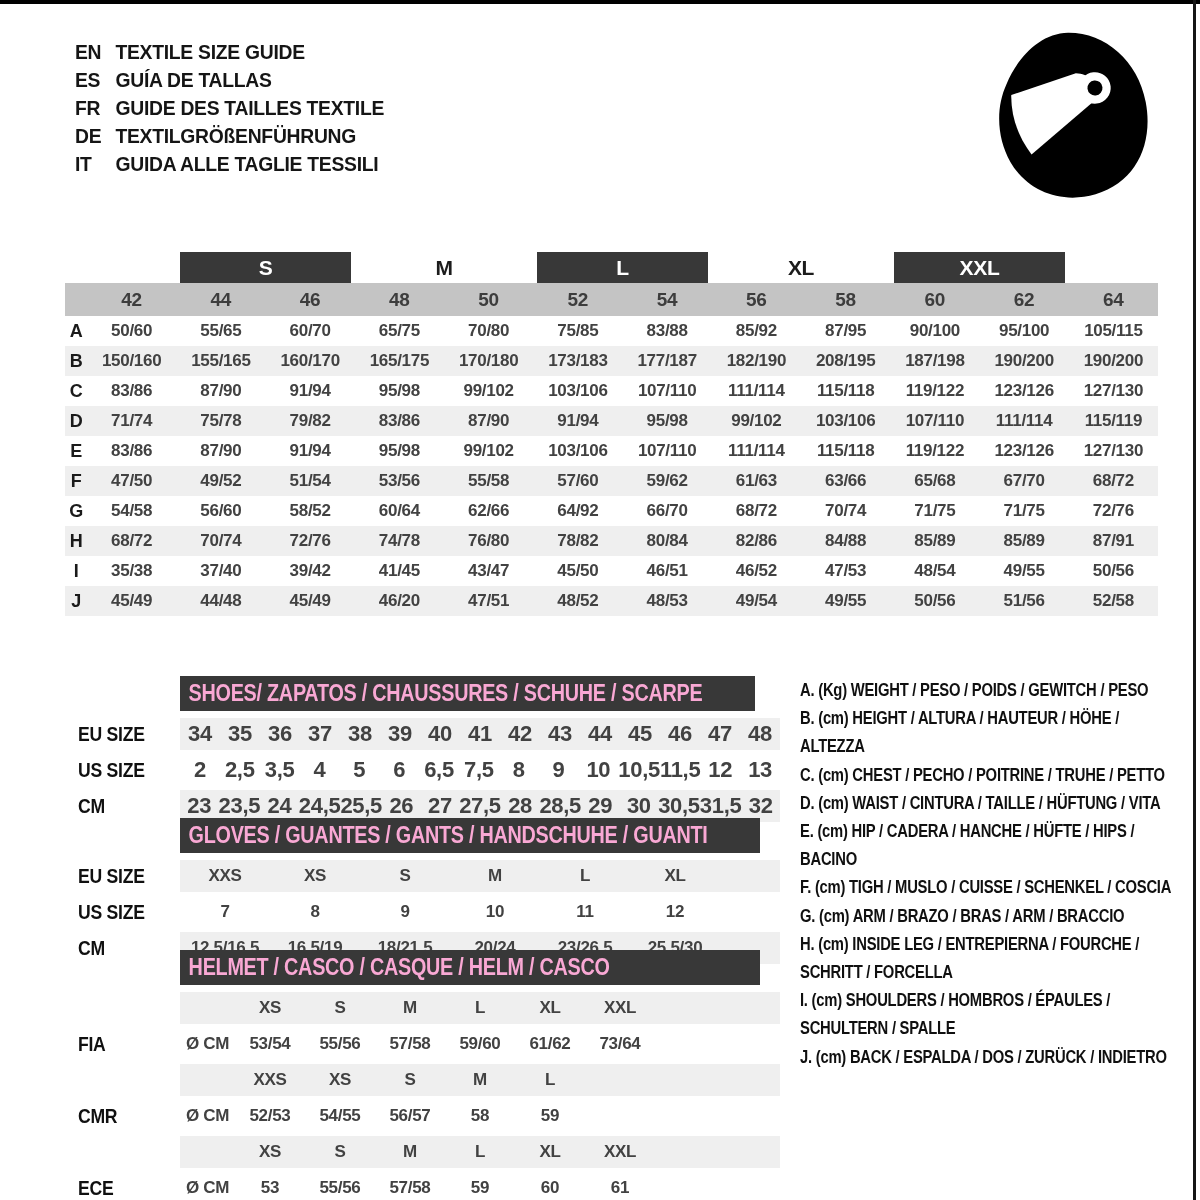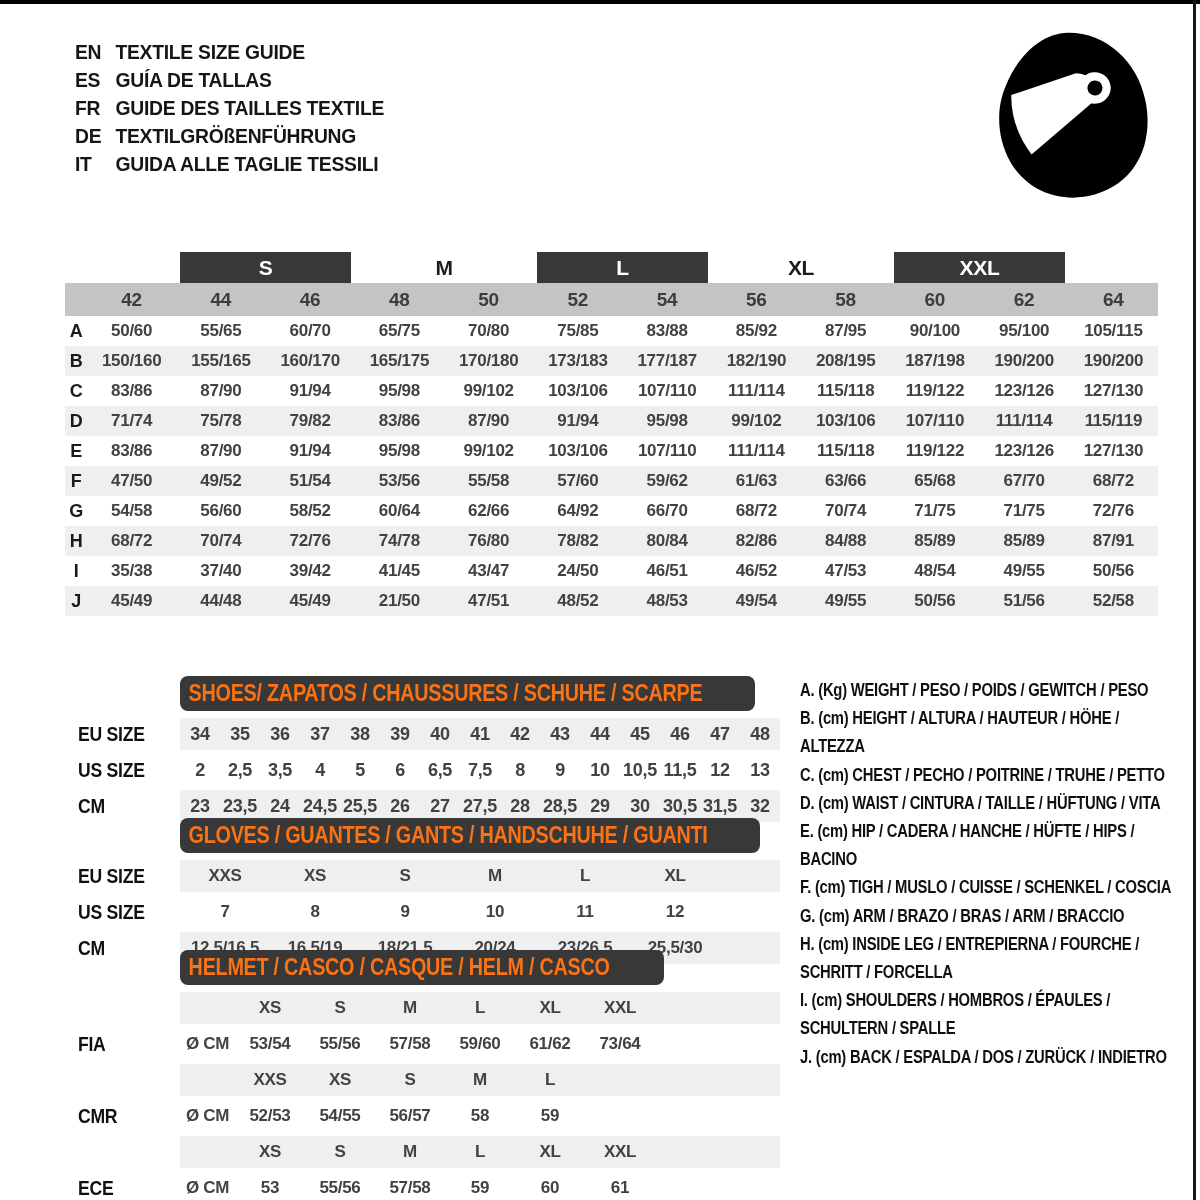--- a/index.html
+++ b/index.html
@@ -31,32 +31,32 @@
   .size-bar.plain { background:transparent; color:#1c1c1c; }
   .mt-row { height:30px; }
   .mt-numbers { height:33px; background:#c4c4c4; }
   .mt-row.shaded { background:#efefef; }
   .mt-label { font-size:18px; color:#1a1a1a; text-align:center; }
   .mt-cell { font-size:17px; color:#424242; text-align:center; white-space:nowrap; }
   .mt-numbers .mt-cell { font-size:19px; color:#3d3d3d; }
 
   
   .band-table { left:78px; width:702px; }
-  .bt-header { margin-left:102px; height:35px; background:#383838; color:#f97316;
-    display:flex; align-items:center;border-radius:8px; }
+  .bt-header { margin-left:102px; height:35px; background:#383838; color:#f9a8d4;
+    display:flex; align-items:center; }
   .bt-header span { font-size:23px; padding-left:10px; transform:scaleX(0.86);
     transform-origin:left center; white-space:nowrap; }
   .bt-row { display:flex; height:32px; align-items:center; margin-top:4px; }
   .bt-rowlabel { width:102px; font-size:20px; color:#101010; transform:scaleX(0.88);
     transform-origin:left center; white-space:nowrap; }
   .bt-band { width:600px; height:32px; display:grid; align-items:center; }
   .bt-band.gray { background:#efefef; }
   .bt-cell { text-align:center; font-size:17px; color:#424242; white-space:nowrap; }
   .shoes-band { grid-template-columns:repeat(15, 1fr); }
-  .shoes-band .bt-cell { font-size:18px; }
+  .shoes-band .bt-cell { font-size:22px; }
   .gloves-band { grid-template-columns:repeat(6, 90px) 1fr; }
   .helmet-band { grid-template-columns:55px repeat(6, 70px) 1fr; }
   .gap3 { height:3px; }
 
   
   #legend { left:800px; top:676px; width:470px; transform:scaleX(0.8);
     transform-origin:left top; }
   .legend-line { font-size:18.5px; line-height:28.2px; color:#101010; }
 </style>
 </head>
@@ -240,34 +240,34 @@
       <div class="mt-cell">85/89</div>
       <div class="mt-cell">87/91</div>
     </div>
     <div class="mt-grid mt-row">
       <div class="mt-label">I</div>
       <div class="mt-cell">35/38</div>
       <div class="mt-cell">37/40</div>
       <div class="mt-cell">39/42</div>
       <div class="mt-cell">41/45</div>
       <div class="mt-cell">43/47</div>
-      <div class="mt-cell">24/50</div>
+      <div class="mt-cell">45/50</div>
       <div class="mt-cell">46/51</div>
       <div class="mt-cell">46/52</div>
       <div class="mt-cell">47/53</div>
       <div class="mt-cell">48/54</div>
       <div class="mt-cell">49/55</div>
       <div class="mt-cell">50/56</div>
     </div>
     <div class="mt-grid mt-row shaded">
       <div class="mt-label">J</div>
       <div class="mt-cell">45/49</div>
       <div class="mt-cell">44/48</div>
       <div class="mt-cell">45/49</div>
-      <div class="mt-cell">21/50</div>
+      <div class="mt-cell">46/20</div>
       <div class="mt-cell">47/51</div>
       <div class="mt-cell">48/52</div>
       <div class="mt-cell">48/53</div>
       <div class="mt-cell">49/54</div>
       <div class="mt-cell">49/55</div>
       <div class="mt-cell">50/56</div>
       <div class="mt-cell">51/56</div>
       <div class="mt-cell">52/58</div>
     </div>
   </div>
@@ -377,21 +377,21 @@
           <div class="bt-cell">18/21,5</div>
           <div class="bt-cell">20/24</div>
           <div class="bt-cell">23/26,5</div>
           <div class="bt-cell">25,5/30</div>
         </div>
       </div>
     </div>
 </div>
 
 <div id="helmet-table" class="abs band-table" style="top:950px">
-  <div class="bt-header" style="width:484px">
+  <div class="bt-header" style="width:580px">
     <span>HELMET / CASCO / CASQUE / HELM / CASCO</span>
   </div>
   <div class="gap3"></div>
   <div class="bt-rows">
       <div class="bt-row">
         <div class="bt-rowlabel"></div>
         <div class="bt-band helmet-band gray">
           <div class="bt-cell"></div>
           <div class="bt-cell">XS</div>
           <div class="bt-cell">S</div>

